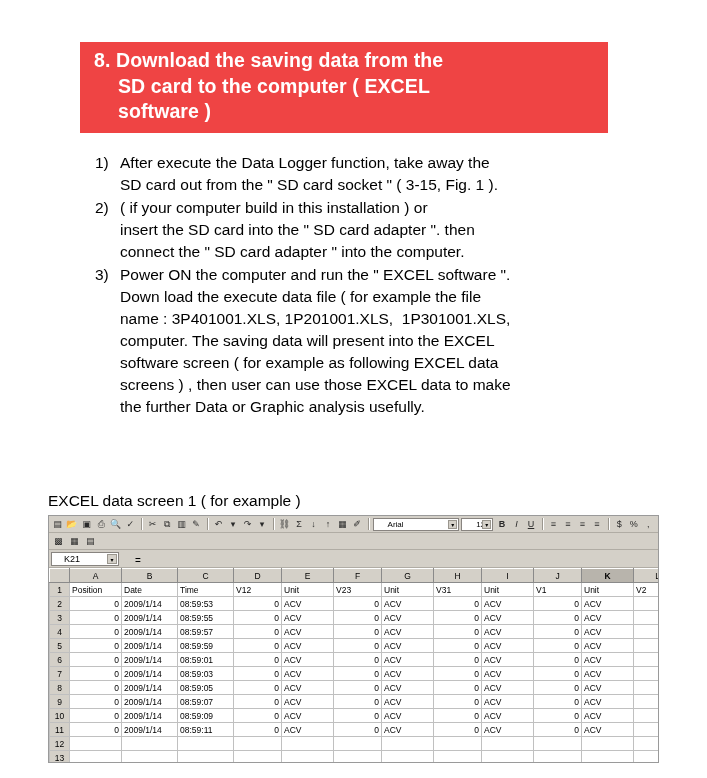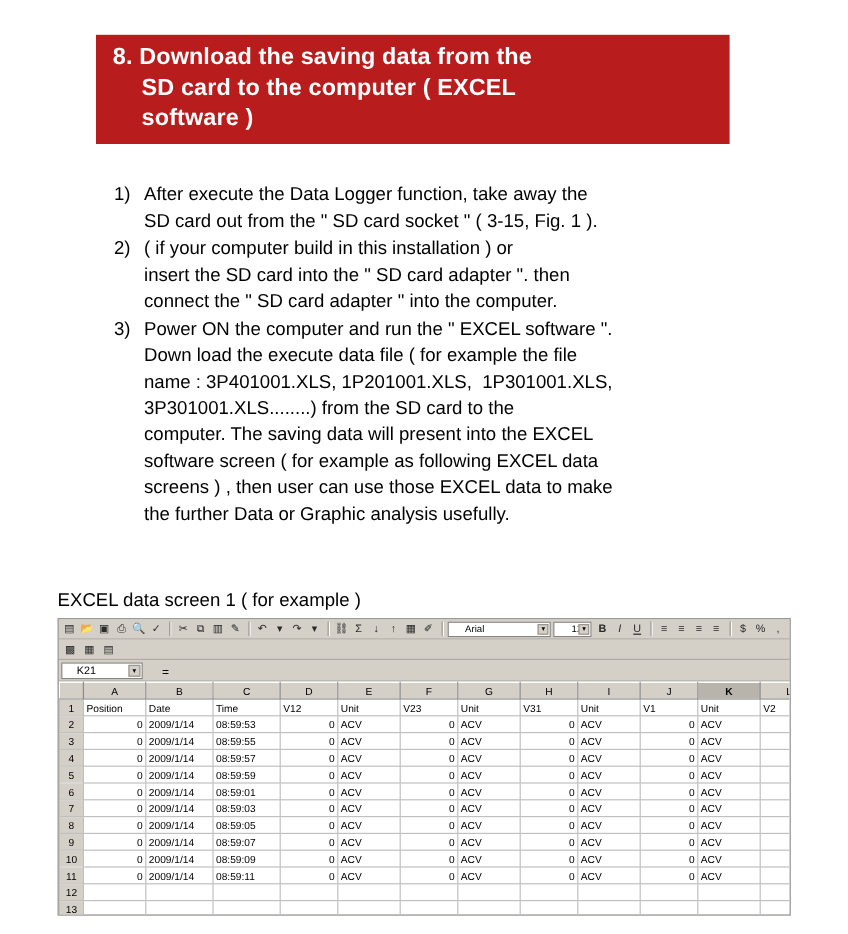--- a/index.html
+++ b/index.html
@@ -13,23 +13,23 @@
     position: relative;
     font-family: "Liberation Sans", sans-serif;
     color: #000;
     overflow: hidden;
   }
 
   
   #heading-bar {
     position: absolute;
     left: 80px;
-    top: 29px;
+    top: 42px;
     width: 528px;
-    background: #b91c1c;
+    background: #ef4444;
     color: #ffffff;
     padding: 6px 10px 8px 14px;
     box-sizing: border-box;
   }
   #heading-bar .htext {
     font-size: 19.5px;
     font-weight: bold;
     line-height: 1.32;
     letter-spacing: 0.1px;
   }
@@ -299,21 +299,20 @@
       <div>connect the " SD card adapter " into the computer.</div>
     </div>
   </div>
 
   <div class="step">
     <div class="step-num">3)</div>
     <div class="step-body">
       <div>Power ON the computer and run the " EXCEL software ".</div>
       <div>Down load the execute data file ( for example the file</div>
       <div>name : 3P401001.XLS, 1P201001.XLS,  1P301001.XLS,</div>
-      <div>3P301001.XLS........) from the SD card to the</div>
       <div>computer. The saving data will present into the EXCEL</div>
       <div>software screen ( for example as following EXCEL data</div>
       <div>screens ) , then user can use those EXCEL data to make</div>
       <div>the further Data or Graphic analysis usefully.</div>
     </div>
   </div>
 
 </div>
 
 <div id="excel-caption">EXCEL data screen 1 ( for example )</div>

